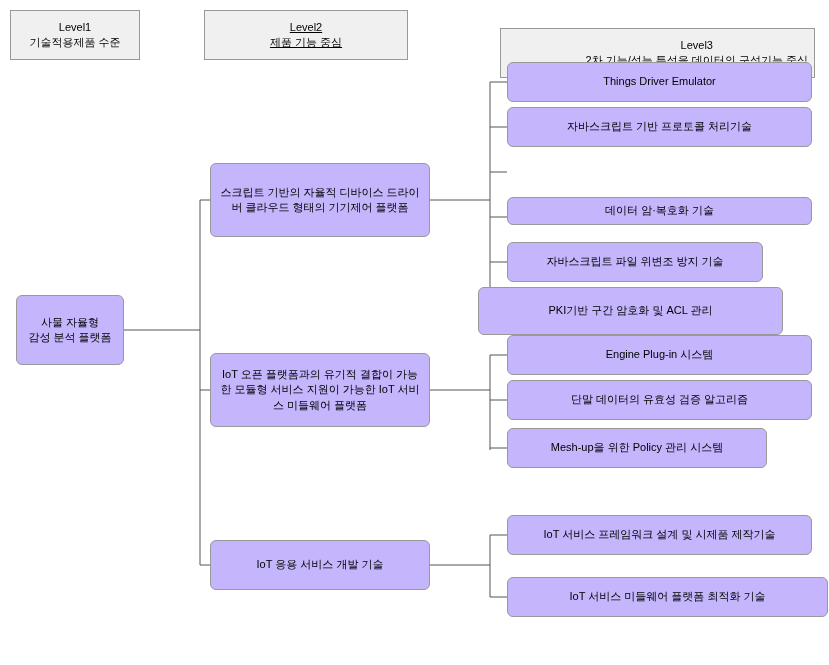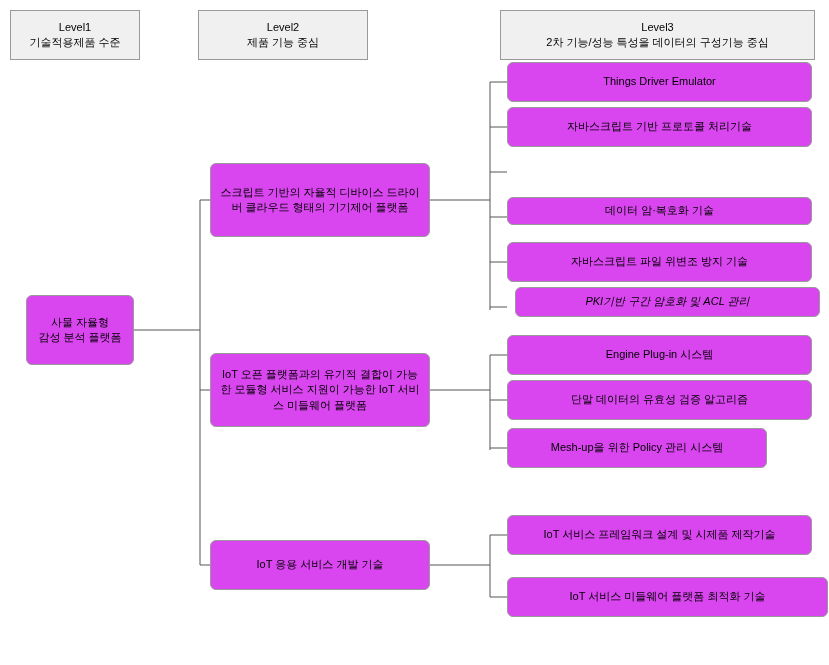--- a/index.html
+++ b/index.html
@@ -11,21 +11,21 @@
       height: 665px;
       overflow: hidden;
     }
     .diagram {
       position: relative;
       width: 829px;
       height: 665px;
     }
     .node {
       position: absolute;
-      background: #d946ef;
+      background: #c4b5fd;
       border: 1px solid #999;
       border-radius: 6px;
       display: flex;
       align-items: center;
       justify-content: center;
       text-align: center;
       line-height: 1.4;
       padding: 4px 6px;
     }
     .node.header {
@@ -82,35 +82,35 @@
     <line x1="490" y1="597" x2="507" y2="597"></line>
   </svg>
 
   <div class="node header" style="left:10px; top:10px; width:130px; height:50px;">
     <div>
       <div>Level1</div>
       <div>기술적용제품 수준</div>
     </div>
   </div>
 
-  <div class="node header" style="left:198px; top:10px; width:170px; height:50px;">
+  <div class="node header" style="left:204px; top:10px; width:204px; height:50px;text-decoration:underline;">
     <div>
       <div>Level2</div>
       <div>제품 기능 중심</div>
     </div>
   </div>
 
-  <div class="node header" style="left:500px; top:10px; width:315px; height:50px;">
+  <div class="node header" style="left:500px; top:28px; width:315px; height:50px;justify-content:flex-end;">
     <div>
       <div>Level3</div>
       <div>2차 기능/성능 특성을 데이터의 구성기능 중심</div>
     </div>
   </div>
 
-  <div class="node" style="left:26px; top:295px; width:108px; height:70px; white-space:pre-line;">
+  <div class="node" style="left:16px; top:295px; width:108px; height:70px; white-space:pre-line;">
     <span>사물 자율형
 감성 분석 플랫폼</span>
   </div>
 
   <div class="node" style="left:210px; top:163px; width:220px; height:74px;">
     <span style="white-space:pre-line;">스크립트 기반의 자율적 디바이스 드라이
 버 클라우드 형태의 기기제어 플랫폼</span>
   </div>
 
   <div class="node" style="left:210px; top:353px; width:220px; height:74px;">
@@ -125,24 +125,24 @@
 
   <div class="node" style="left:507px; top:62px; width:305px; height:40px;">
     <span>Things  Driver Emulator</span>
   </div>
   <div class="node" style="left:507px; top:107px; width:305px; height:40px;">
     <span>자바스크립트 기반 프로토콜 처리기술</span>
   </div>
   <div class="node" style="left:507px; top:197px; width:305px; height:28px;">
     <span>데이터 암·복호화 기술</span>
   </div>
-  <div class="node" style="left:507px; top:242px; width:305px; height:40px;">
+  <div class="node" style="left:507px; top:242px; width:256px; height:40px;">
     <span>자바스크립트 파일 위변조 방지 기술</span>
   </div>
-  <div class="node" style="left:515px; top:287px; width:305px; height:30px;font-style:italic;">
+  <div class="node" style="left:478px; top:287px; width:305px; height:48px;">
     <span>PKI기반 구간 암호화 및 ACL 관리</span>
   </div>
 
   <div class="node" style="left:507px; top:380px; width:305px; height:40px;">
     <span>단말 데이터의 유효성 검증 알고리즘</span>
   </div>
   <div class="node" style="left:507px; top:335px; width:305px; height:40px;">
     <span>Engine Plug-in 시스템</span>
   </div>
   <div class="node" style="left:507px; top:428px; width:260px; height:40px;">

